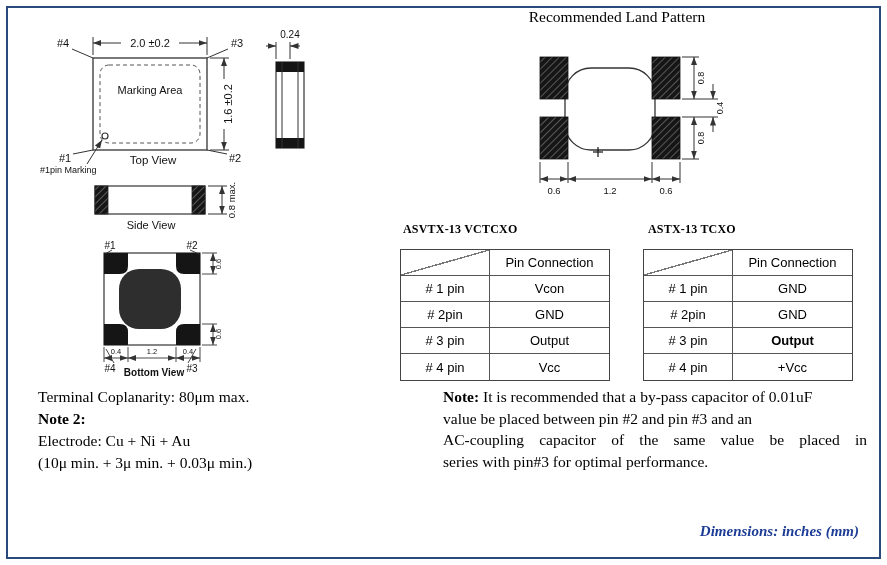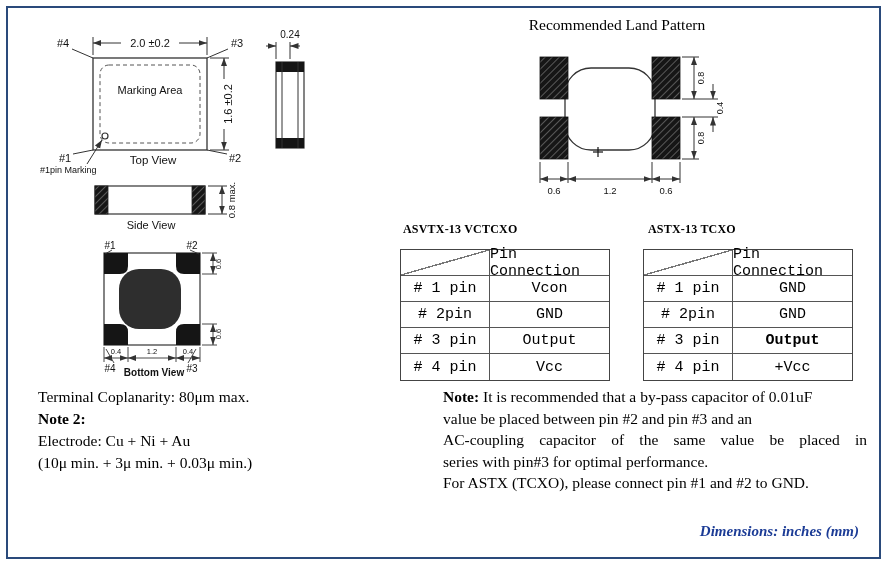--- a/index.html
+++ b/index.html
@@ -14,21 +14,21 @@
   svg text { font-family:"Liberation Sans", sans-serif; fill:#111; }
   .lp-title { width:218px; text-align:center; font-size:15.5px; }
   .tbl-title { font-weight:bold; font-size:12px; letter-spacing:.2px; }
   .pin-table {
     display:grid; grid-template-columns:89px 119px; grid-auto-rows:26px;
     border:1px solid #444; background:#fff;
   }
   .cell {
     border-right:1px solid #555; border-bottom:1px solid #555;
     display:flex; align-items:center; justify-content:center;
-    font-family:Liberation Mono, monospace; font-size:15px;
+    font-family:Liberation Sans, sans-serif; font-size:13px;
   }
   .cell:nth-child(2n) { border-right:none; }
   .cell:nth-last-child(-n+2) { border-bottom:none; }
   .cell.diag {
     background-image:linear-gradient(to bottom right,
       transparent calc(50% - 0.7px), #777 calc(50% - 0.7px),
       #777 calc(50% + 0.7px), transparent calc(50% + 0.7px));
   }
   .cell.bold-cell { font-weight:bold; }
   .notes-left { font-size:15.5px; line-height:22px; }
@@ -158,21 +158,21 @@
     <line x1="26" y1="123" x2="18" y2="109"></line>
     <line x1="100" y1="123" x2="108" y2="109"></line>
   </g>
   <text x="22" y="9" text-anchor="middle" font-size="10">#1</text>
   <text x="104" y="9" text-anchor="middle" font-size="10">#2</text>
   <text x="22" y="132" text-anchor="middle" font-size="10">#4</text>
   <text x="104" y="132" text-anchor="middle" font-size="10">#3</text>
   <text x="66" y="136" text-anchor="middle" font-size="10" font-weight="bold">Bottom View</text>
 </svg>
 
-<div class="abs lp-title" style="left:508px;top:16px">Recommended Land Pattern</div>
+<div class="abs lp-title" style="left:508px;top:8px">Recommended Land Pattern</div>
 
 <svg class="abs" style="left:515px;top:30px" width="218" height="172">
   <rect x="50" y="38" width="90" height="82" rx="26" fill="none" stroke="#333" stroke-width="1.3"></rect>
   <g fill="url(#hatch)" stroke="#111" stroke-width="0.8">
     <rect x="25" y="27" width="28" height="42"></rect>
     <rect x="137" y="27" width="28" height="42"></rect>
     <rect x="25" y="87" width="28" height="42"></rect>
     <rect x="137" y="87" width="28" height="42"></rect>
   </g>
   <g stroke="#111" stroke-width="1.2">
@@ -239,16 +239,15 @@
   <div class="bold">Note 2:</div>
   <div>Electrode: Cu + Ni + Au</div>
   <div>(10μ min. + 3μ min. + 0.03μ min.)</div>
 </div>
 
 <div class="abs note-right" style="left:443px;top:386px">
   <div><span class="bold">Note:</span> <span>It is recommended that a by-pass capacitor of 0.01uF</span></div>
   <div>value be placed between pin #2 and pin #3 and an</div>
   <div class="just">AC-coupling capacitor of the same value be placed in</div>
   <div>series with pin#3 for optimal performance.</div>
-  <div>For ASTX (TCXO), please connect pin #1 and #2 to GND.</div>
 </div>
 
 <div class="abs footer-dim" style="right:28px;top:523px">Dimensions: inches (mm)</div>
 
 </body></html>

